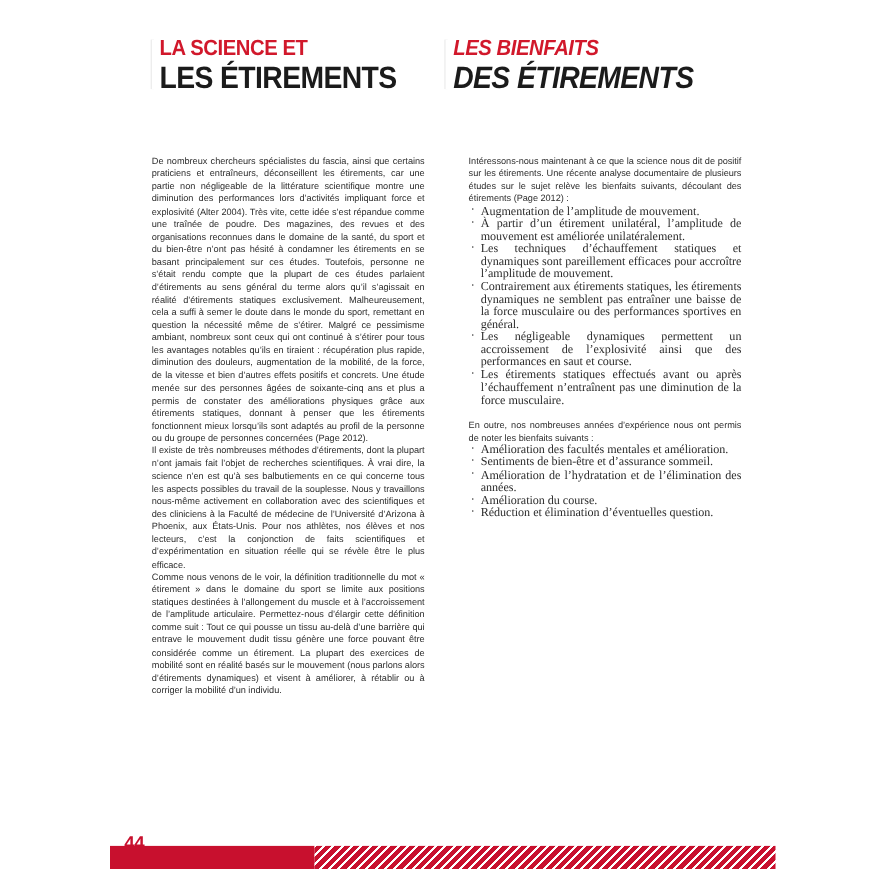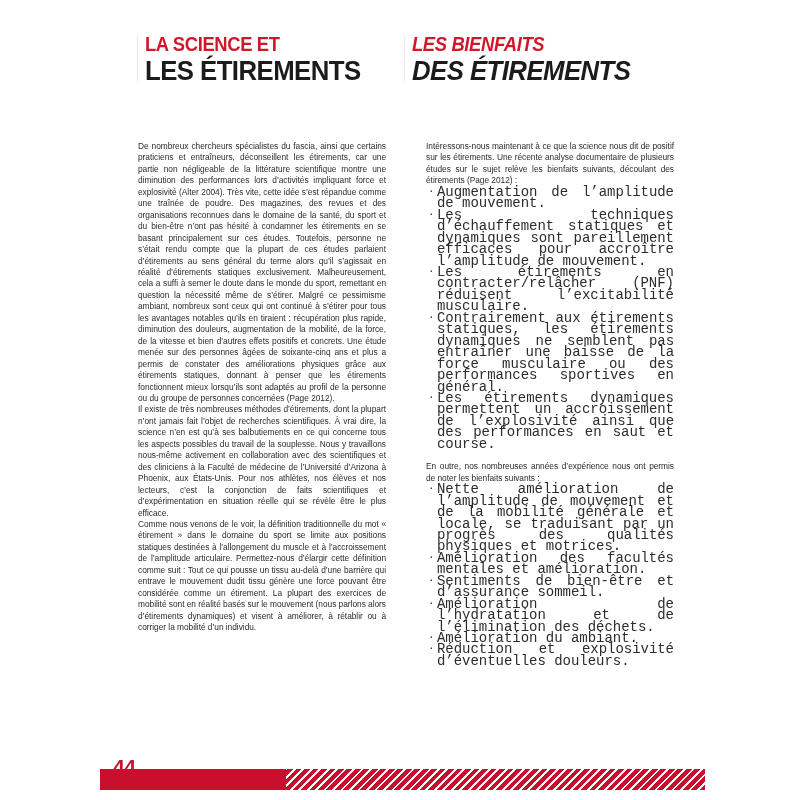--- a/index.html
+++ b/index.html
@@ -104,22 +104,22 @@
   
   ul.bullets {
     margin: 0;
     padding: 0;
     list-style: none;
   }
   ul.bullets li {
     position: relative;
     padding-left: 11px;
     color: #2c2c2c;
-    font-family: Liberation Mono, monospace;
-    font-size: 14px;
+    font-family: Liberation Serif, serif;
+    font-size: 11px;
     line-height: 11.45px;
     text-align: justify;
     text-justify: inter-word;
     letter-spacing: -0.03px;
   }
   ul.bullets li::before {
     content: "\00b7";
     position: absolute;
     left: 2px;
     top: -1px;
@@ -158,21 +158,21 @@
       #ffffff 6px
     );
   }
   .page-number {
     position: absolute;
     left: 113px;
     bottom: 23px;
     color: #c8102e;
     font-family: "Liberation Sans", sans-serif;
     font-weight: bold;
-    font-size: 21px;
+    font-size: 17px;
     line-height: 21px;
     letter-spacing: -0.5px;
   }
 </style>
 </head>
 <body>
 
 <div id="page">
 
   <div class="headings">
@@ -196,34 +196,34 @@
     <div class="col">
       <p>De nombreux chercheurs spécialistes du fascia, ainsi que certains praticiens et entraîneurs, déconseillent les étirements, car une partie non négligeable de la littérature scientifique montre une diminution des performances lors d’activités impliquant force et explosivité (Alter 2004). Très vite, cette idée s’est répandue comme une traînée de poudre. Des magazines, des revues et des organisations reconnues dans le domaine de la santé, du sport et du bien-être n’ont pas hésité à condamner les étirements en se basant principalement sur ces études. Toutefois, personne ne s’était rendu compte que la plupart de ces études parlaient d’étirements au sens général du terme alors qu’il s’agissait en réalité d’étirements statiques exclusivement. Malheureusement, cela a suffi à semer le doute dans le monde du sport, remettant en question la nécessité même de s’étirer. Malgré ce pessimisme ambiant, nombreux sont ceux qui ont continué à s’étirer pour tous les avantages notables qu’ils en tiraient : récupération plus rapide, diminution des douleurs, augmentation de la mobilité, de la force, de la vitesse et bien d’autres effets positifs et concrets. Une étude menée sur des personnes âgées de soixante-cinq ans et plus a permis de constater des améliorations physiques grâce aux étirements statiques, donnant à penser que les étirements fonctionnent mieux lorsqu’ils sont adaptés au profil de la personne ou du groupe de personnes concernées (Page 2012).</p>
       <p>Il existe de très nombreuses méthodes d’étirements, dont la plupart n’ont jamais fait l’objet de recherches scientifiques. À vrai dire, la science n’en est qu’à ses balbutiements en ce qui concerne tous les aspects possibles du travail de la souplesse. Nous y travaillons nous-même activement en collaboration avec des scientifiques et des cliniciens à la Faculté de médecine de l’Université d’Arizona à Phoenix, aux États-Unis. Pour nos athlètes, nos élèves et nos lecteurs, c’est la conjonction de faits scientifiques et d’expérimentation en situation réelle qui se révèle être le plus efficace.</p>
       <p>Comme nous venons de le voir, la définition traditionnelle du mot « étirement » dans le domaine du sport se limite aux positions statiques destinées à l’allongement du muscle et à l’accroissement de l’amplitude articulaire. Permettez-nous d’élargir cette définition comme suit : Tout ce qui pousse un tissu au-delà d’une barrière qui entrave le mouvement dudit tissu génère une force pouvant être considérée comme un étirement. La plupart des exercices de mobilité sont en réalité basés sur le mouvement (nous parlons alors d’étirements dynamiques) et visent à améliorer, à rétablir ou à corriger la mobilité d’un individu.</p>
     </div>
 
     <div class="col">
       <p>Intéressons-nous maintenant à ce que la science nous dit de positif sur les étirements. Une récente analyse documentaire de plusieurs études sur le sujet relève les bienfaits suivants, découlant des étirements (Page 2012) :</p>
       <ul class="bullets">
         <li>Augmentation de l’amplitude de mouvement.</li>
+        <li>À partir d’un étirement unilatéral, l’amplitude de mouvement est améliorée unilatéralement.</li>
         <li>Les techniques d’échauffement statiques et dynamiques sont pareillement efficaces pour accroître l’amplitude de mouvement.</li>
-        <li>Les étirements en contracter/relâcher (PNF) réduisent l’excitabilité musculaire.</li>
         <li>Contrairement aux étirements statiques, les étirements dynamiques ne semblent pas entraîner une baisse de la force musculaire ou des performances sportives en général.</li>
-        <li>Les étirements dynamiques permettent un accroissement de l’explosivité ainsi que des performances en saut et course.</li>
+        <li>Les négligeable dynamiques permettent un accroissement de l’explosivité ainsi que des performances en saut et course.</li>
+        <li>Les étirements statiques effectués avant ou après l’échauffement n’entraînent pas une diminution de la force musculaire.</li>
       </ul>
       <div class="spacer"></div>
       <p>En outre, nos nombreuses années d’expérience nous ont permis de noter les bienfaits suivants :</p>
       <ul class="bullets">
-        <li>Nette amélioration de l’amplitude de mouvement et de la mobilité générale et locale, se traduisant par un progrès des qualités physiques et motrices.</li>
         <li>Amélioration des facultés mentales et amélioration.</li>
         <li>Sentiments de bien-être et d’assurance sommeil.</li>
-        <li>Amélioration de l’hydratation et de l’élimination des déchets.</li>
-        <li>Amélioration du ambiant.</li>
-        <li>Réduction et explosivité d’éventuelles douleurs.</li>
+        <li>Amélioration de l’hydratation et de l’élimination des années.</li>
+        <li>Amélioration du course.</li>
+        <li>Réduction et élimination d’éventuelles question.</li>
       </ul>
     </div>
 
   </div>
 
   <div class="footer">
     <div class="footer-bar"></div>
     <div class="footer-stripes"></div>
     <div class="page-number">44</div>
   </div>

